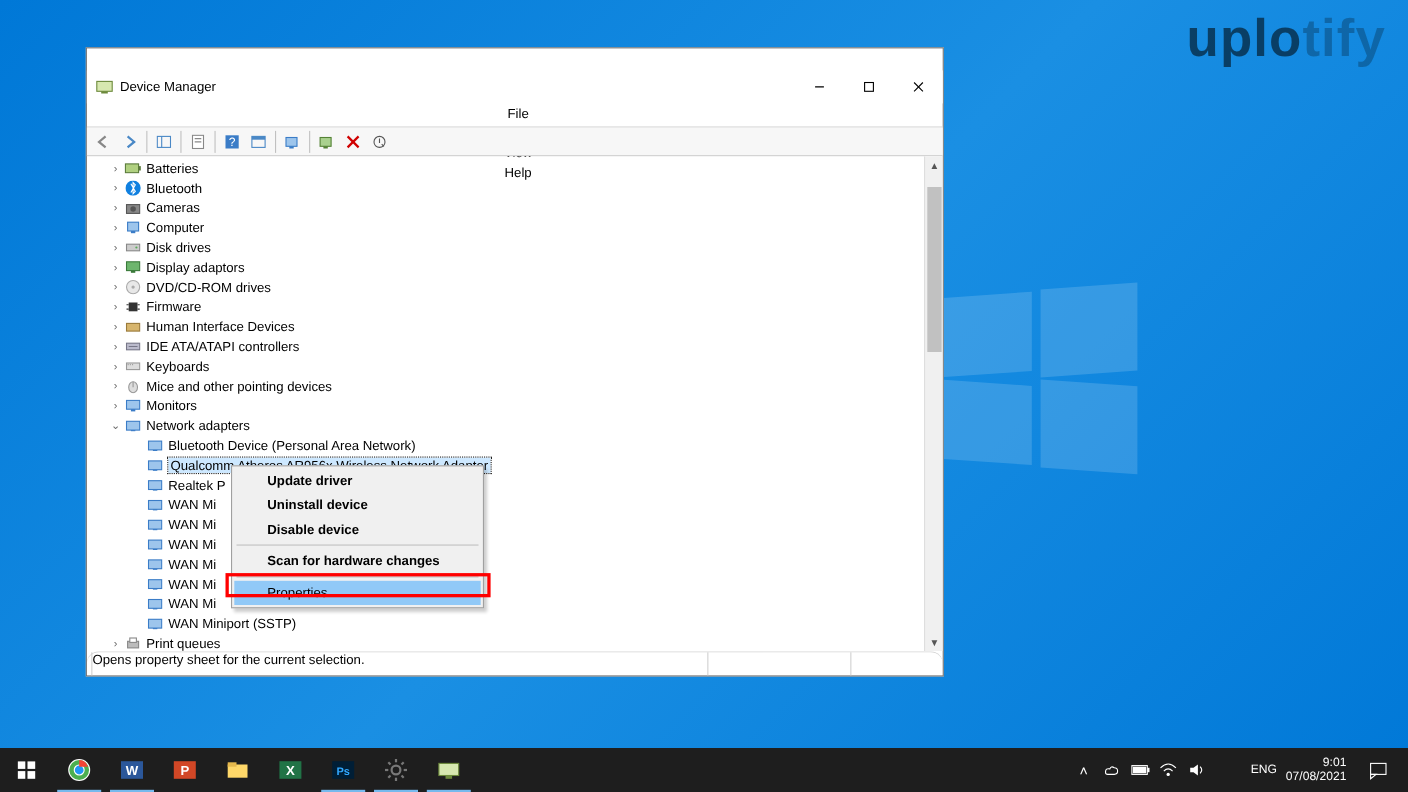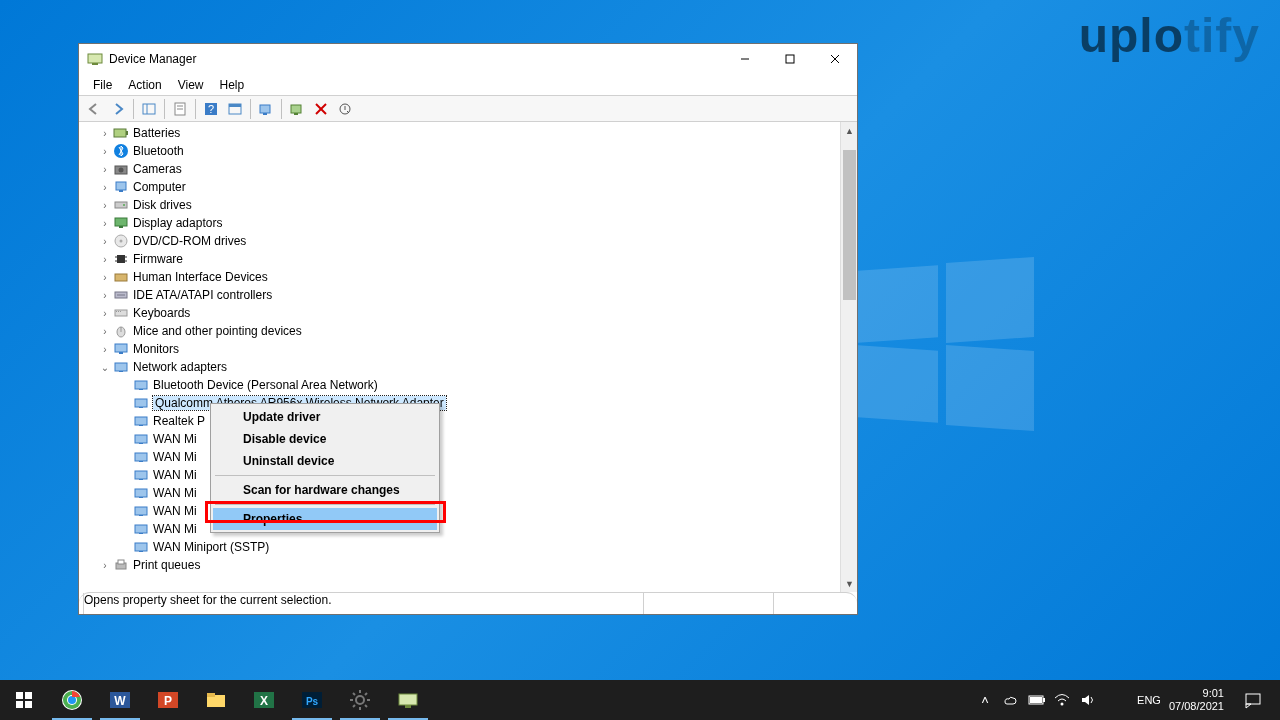--- a/index.html
+++ b/index.html
@@ -47,39 +47,41 @@
   border: 1px solid #707070;
   display: flex;
   flex-direction: column;
 }
 .titlebar {
   height: 30px;
   display: flex;
   align-items: center;
   padding-left: 8px;
   background: #fff;
+  margin-top: 20px;
 }
 .titlebar .ticon {
   width: 16px; height: 16px;
   margin-right: 6px;
   display:flex; align-items:center; justify-content:center;
 }
 .titlebar .title { font-size: 12px;}
 .titlebar .spacer { flex:1;}
 .titlebar .ctrl {
   width: 45px; height: 29px;
   display: flex; align-items:center; justify-content:center;
   font-size: 10px;
 }
 .menubar {
   height: 22px;
   display: flex;
   align-items:center;
   padding-left: 6px;
   border-bottom: 1px solid #d0d0d0;
+  flex-direction: column;
 }
 .menubar .mitem {
   padding: 2px 8px;
   font-size: 12px;
 }
 .toolbar {
   height: 26px;
   display: flex;
   align-items:center;
   padding: 0 4px;
@@ -165,21 +167,21 @@
   z-index:20;
 }
 .ctxmenu .citem {
   padding: 4px 8px 4px 30px;
   font-size:12px;
   font-weight:bold;
 }
 .ctxmenu .csep { height:1px; background:#c0c0c0; margin:3px 2px;}
 .ctxmenu .citem.hl {
   background:#91c9f7;
-  font-weight:700;
+  font-weight:400;
 }
 .highlight-box{
   position:absolute;
   left:126px;
   top:379px;
   width:241px;
   height:22px;
   border:3px solid #ff0000;
   z-index:25;
   pointer-events:none;
@@ -610,22 +612,22 @@
           <span class="nicon">
             <svg width="14" height="12">
               <rect x="2" y="4" width="10" height="6" fill="#bbb" stroke="#888"></rect>
               <rect x="4" y="1" width="6" height="4" fill="#fff" stroke="#888"></rect>
             </svg>
           </span>
           <span class="lbl">Print queues</span>
         </div>
         <div class="ctxmenu">
         <div class="citem">Update driver</div>
+        <div class="citem">Uninstall device</div>
         <div class="citem">Disable device</div>
-        <div class="citem">Uninstall device</div>
         <div class="csep"></div>
         <div class="citem">Scan for hardware changes</div>
         <div class="csep"></div>
         <div class="citem hl">Properties</div>
       </div>
       <div class="highlight-box"></div>
     </div>
     <div class="vscroll">
       <div class="arr up">▲</div>
       <div class="thumb"></div>

